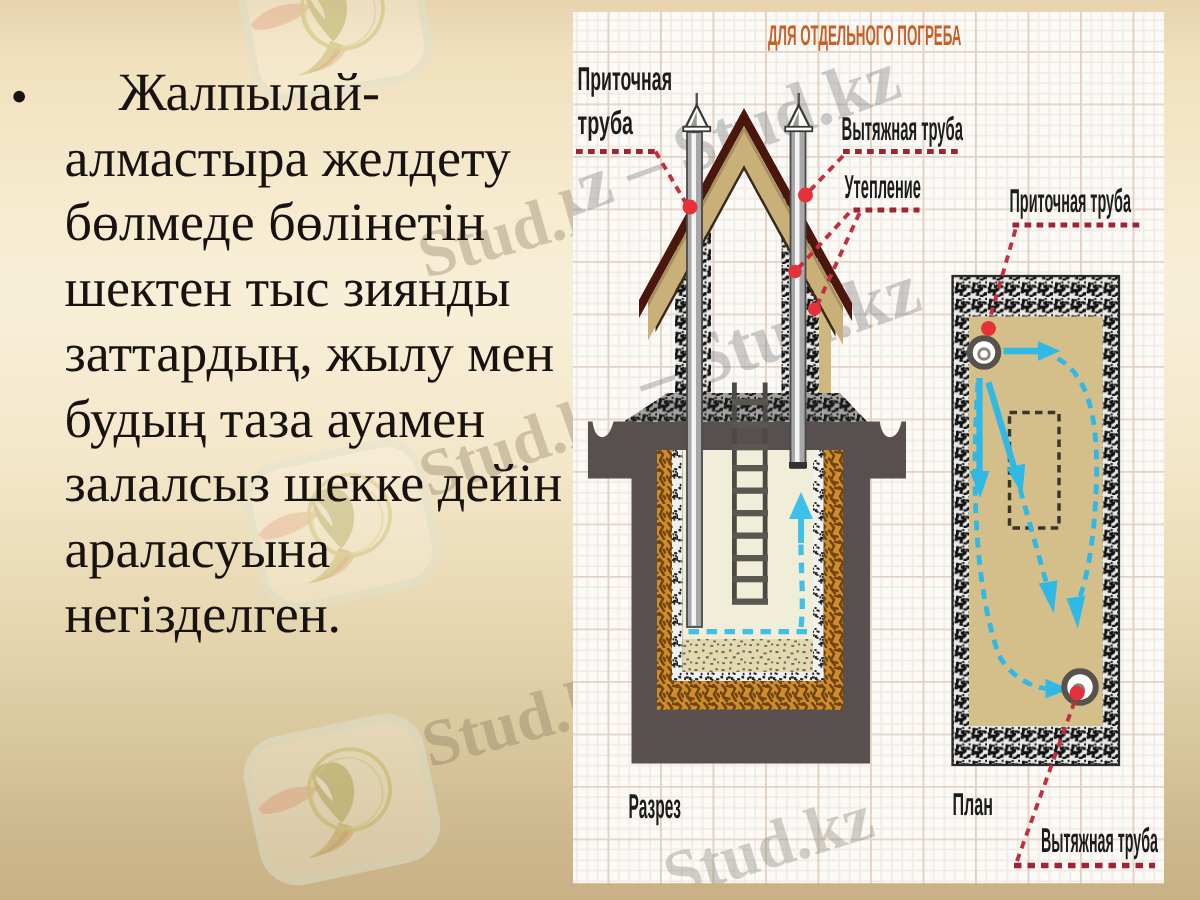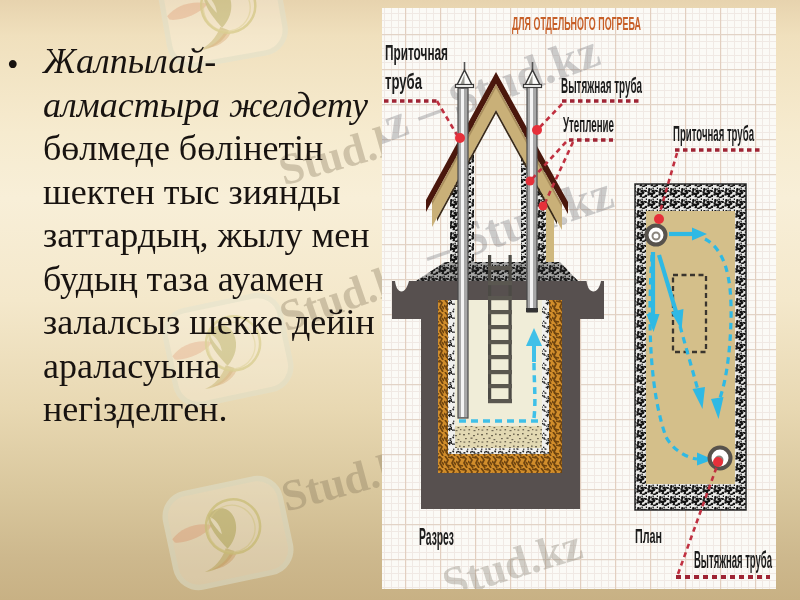--- a/index.html
+++ b/index.html
@@ -4,21 +4,21 @@
 <style>
   html,body{margin:0;padding:0;}
   #slide{position:relative;width:800px;height:600px;overflow:hidden;
     background:linear-gradient(180deg,#e7d3ae 0%,#f0e0bd 6%,#f6ebcf 22%,#f8efd8 33%,#f4e8cb 50%,#e8d8b2 68%,#d9c79d 82%,#cdb88d 93%,#c8b184 100%);
     font-family:"Liberation Sans",sans-serif;}
   .txt{position:absolute;left:6px;top:40px;width:392px;
     font-family:"Liberation Serif",serif;font-size:36px;line-height:43.5px;
     color:#181310;}
   .bullet{position:absolute;left:1px;top:4px;font-size:33px;}
   .body{margin-left:37px;}
-  .it{font-style:italic;}
+  .it{margin-left:36px;}
 </style>
 </head>
 <body>
 <div id="slide">
 
   <div style="position:absolute;left:153px;top:-46px;width:140px;height:116px;transform:rotate(-10deg) scale(0.9);opacity:.46;">
     <svg width="140" height="116" viewBox="0 0 140 116">
       <rect x="5" y="5" width="130" height="106" rx="26" fill="rgba(255,252,244,0.55)" stroke="#dfe3d2" stroke-width="6"></rect>
       <path d="M8,52 C20,41 40,39 55,46 C44,56 21,60 10,56 Z" fill="#e29a7a" opacity=".7"></path>
       <path d="M52,34 C64,25 77,29 80,42 C83,55 76,68 66,75 C58,62 50,48 52,34 Z" fill="#a6a14c" opacity=".8"></path>

